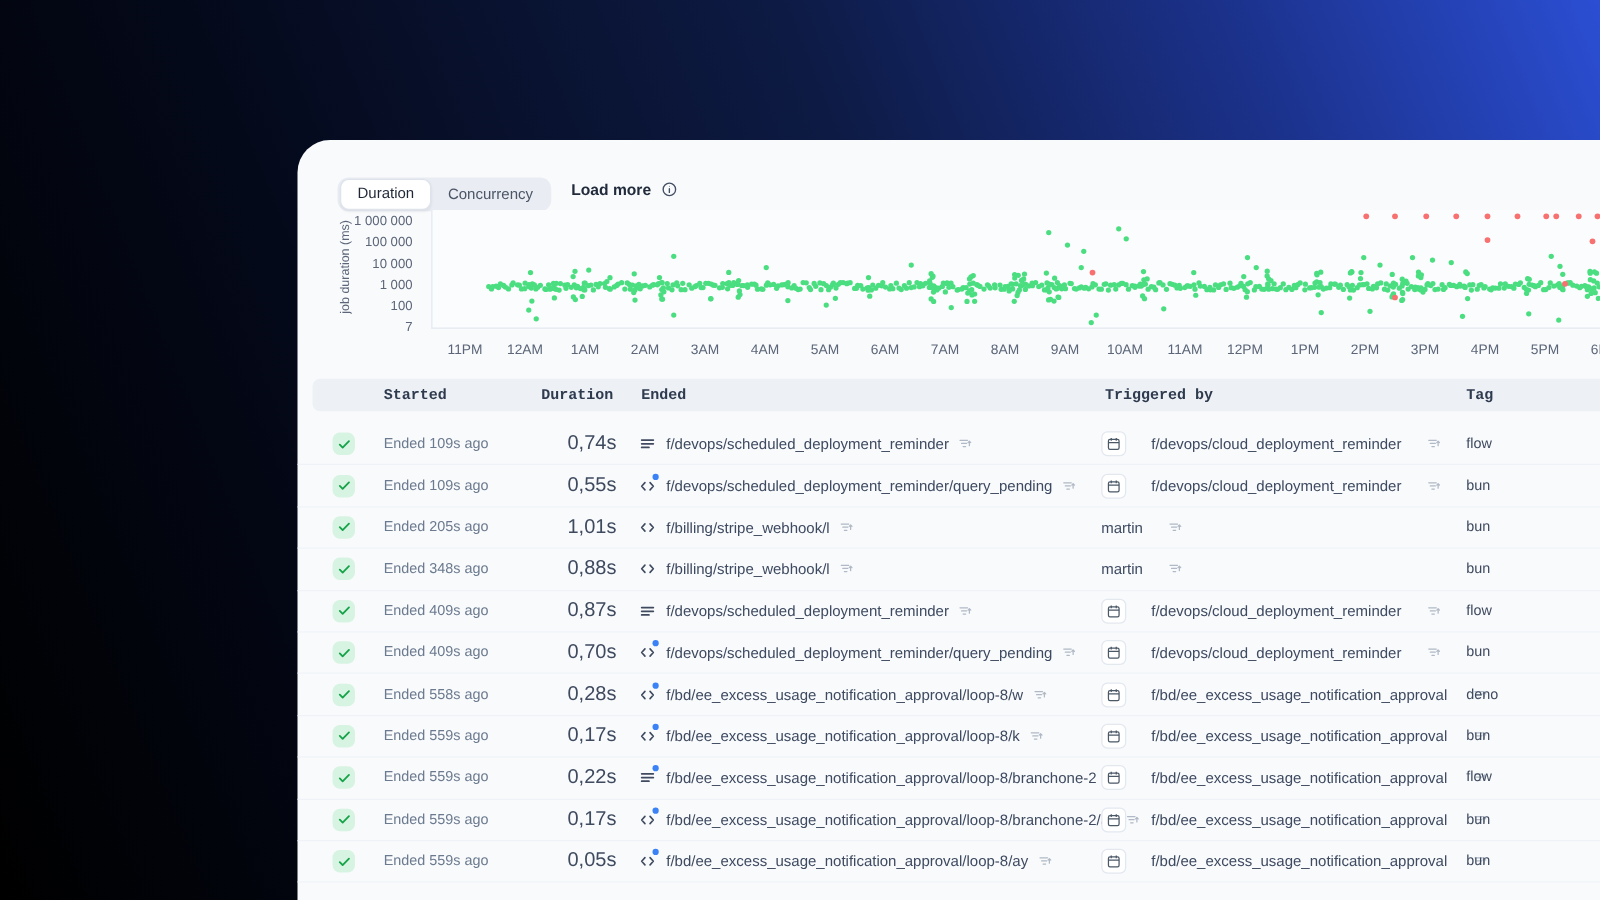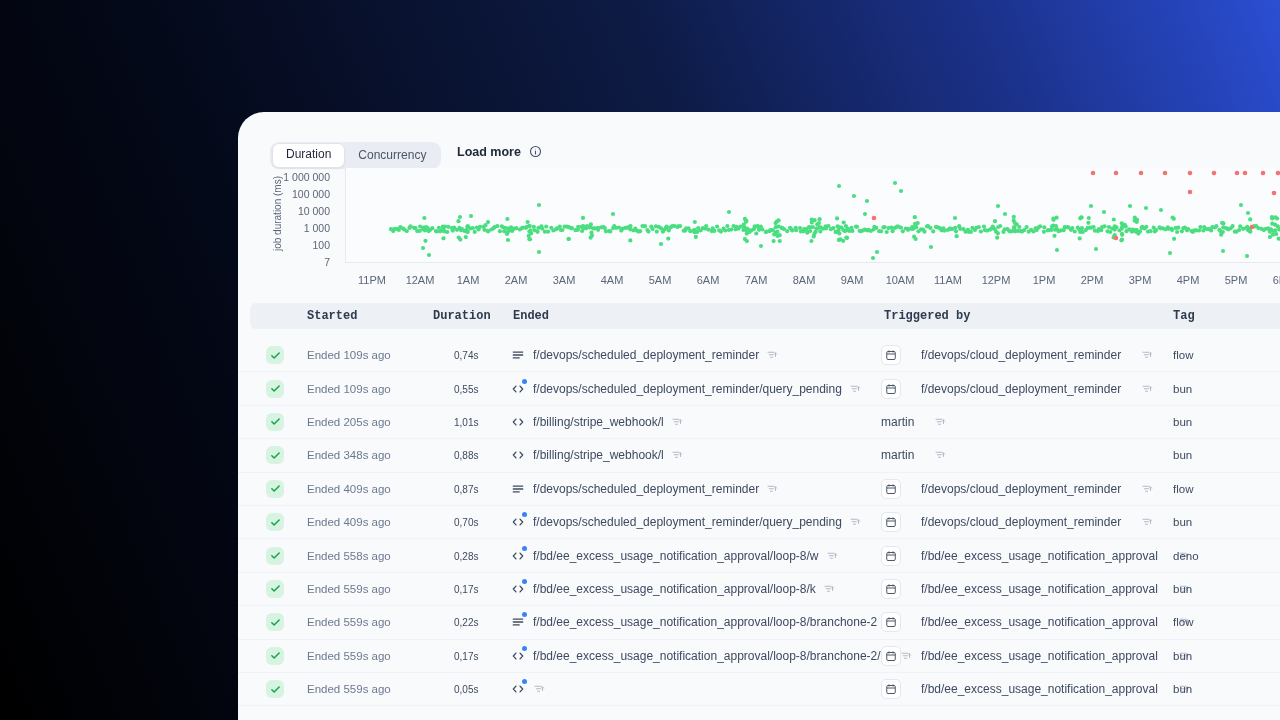--- a/index.html
+++ b/index.html
@@ -49,21 +49,21 @@
   .thead{
     position:absolute;top:191px;left:12px;right:0;height:26px;background:#edf0f5;border-radius:6px 0 0 6px;font-family:Liberation Mono, monospace;
   }
   .th{position:absolute;top:0;line-height:26px;font-size:12px;font-weight:700;color:#2e3a4e;}
   .th.c1{left:57px}.th.c2{left:183px}.th.c3{left:263px}.th.c4{left:634px}.th.c5{left:923px}
   .tbody{position:absolute;top:227px;left:0;right:0;}
   .trow{position:relative;height:33.4px;box-sizing:border-box;border-bottom:1px solid #eff3f7;cursor:pointer;}
   .cell{position:absolute;top:50%;transform:translateY(-50%);white-space:nowrap;}
   .c-badge{left:28px;width:18px;height:18px;border-radius:6px;background:#d7f3e1;display:flex;align-items:center;justify-content:center;}
   .c-started{left:69px;font-size:11.5px;color:#6b7a8e;}
-  .c-duration{left:195px;font-size:10px;color:#3f4a5f;padding-left:21px;}
+  .c-duration{left:195px;font-size:16px;color:#3f4a5f;padding-left:21px;}
   .c-path{left:272px;display:flex;align-items:center;gap:7px;}
   .c-trig{left:643px;display:flex;align-items:center;gap:20px;}
   .c-tag{left:935px;font-size:11.5px;color:#3f4a5f;}
   .ptext,.ttext{font-size:12px;color:#3e4a60;}
   .picon{position:relative;display:inline-flex;width:16px;height:16px;align-items:center;justify-content:center;}
   .picon .dot{position:absolute;right:-1px;top:-2px;width:5px;height:5px;border-radius:50%;background:#3b82f6;}
   .calbox{
     width:20px;height:20px;border:1px solid #e3e8ef;border-radius:5px;background:#fff;
     display:inline-flex;align-items:center;justify-content:center;box-sizing:border-box;
   }
@@ -1169,20 +1169,21 @@
         </span>
         <span class="cell c-started">Ended 559s ago</span>
         <span class="cell c-duration">0,05s</span>
         <span class="cell c-path">
           <span class="picon">
             <svg width="14" height="14" viewBox="0 0 24 24" fill="none" stroke="#3f4a5f" stroke-width="2.2" stroke-linecap="round" stroke-linejoin="round">
               <path d="M8.5 7L4 12l4.5 5M15.5 7L20 12l-4.5 5"></path>
             </svg>
             <i class="dot"></i>
           </span>
+          <span class="ptext">f/bd/ee_excess_usage_notification_approval/loop-8/ay</span>
           <span class="ficon">
             <svg width="12" height="12" viewBox="0 0 24 24" fill="none" stroke="#a4aebc" stroke-width="2" stroke-linecap="round">
               <path d="M4 6.5h12M6.5 11.5h8M9 16.5h4M19 15V8m0 0l-2.2 2.2M19 8l2.2 2.2"></path>
             </svg>
           </span>
         </span>
         <span class="cell c-trig">
           <span class="calbox">
             <svg width="12" height="12" viewBox="0 0 24 24" fill="none" stroke="#4b5866" stroke-width="2">
               <rect x="3.5" y="5" width="17" height="16" rx="2.5"></rect>

